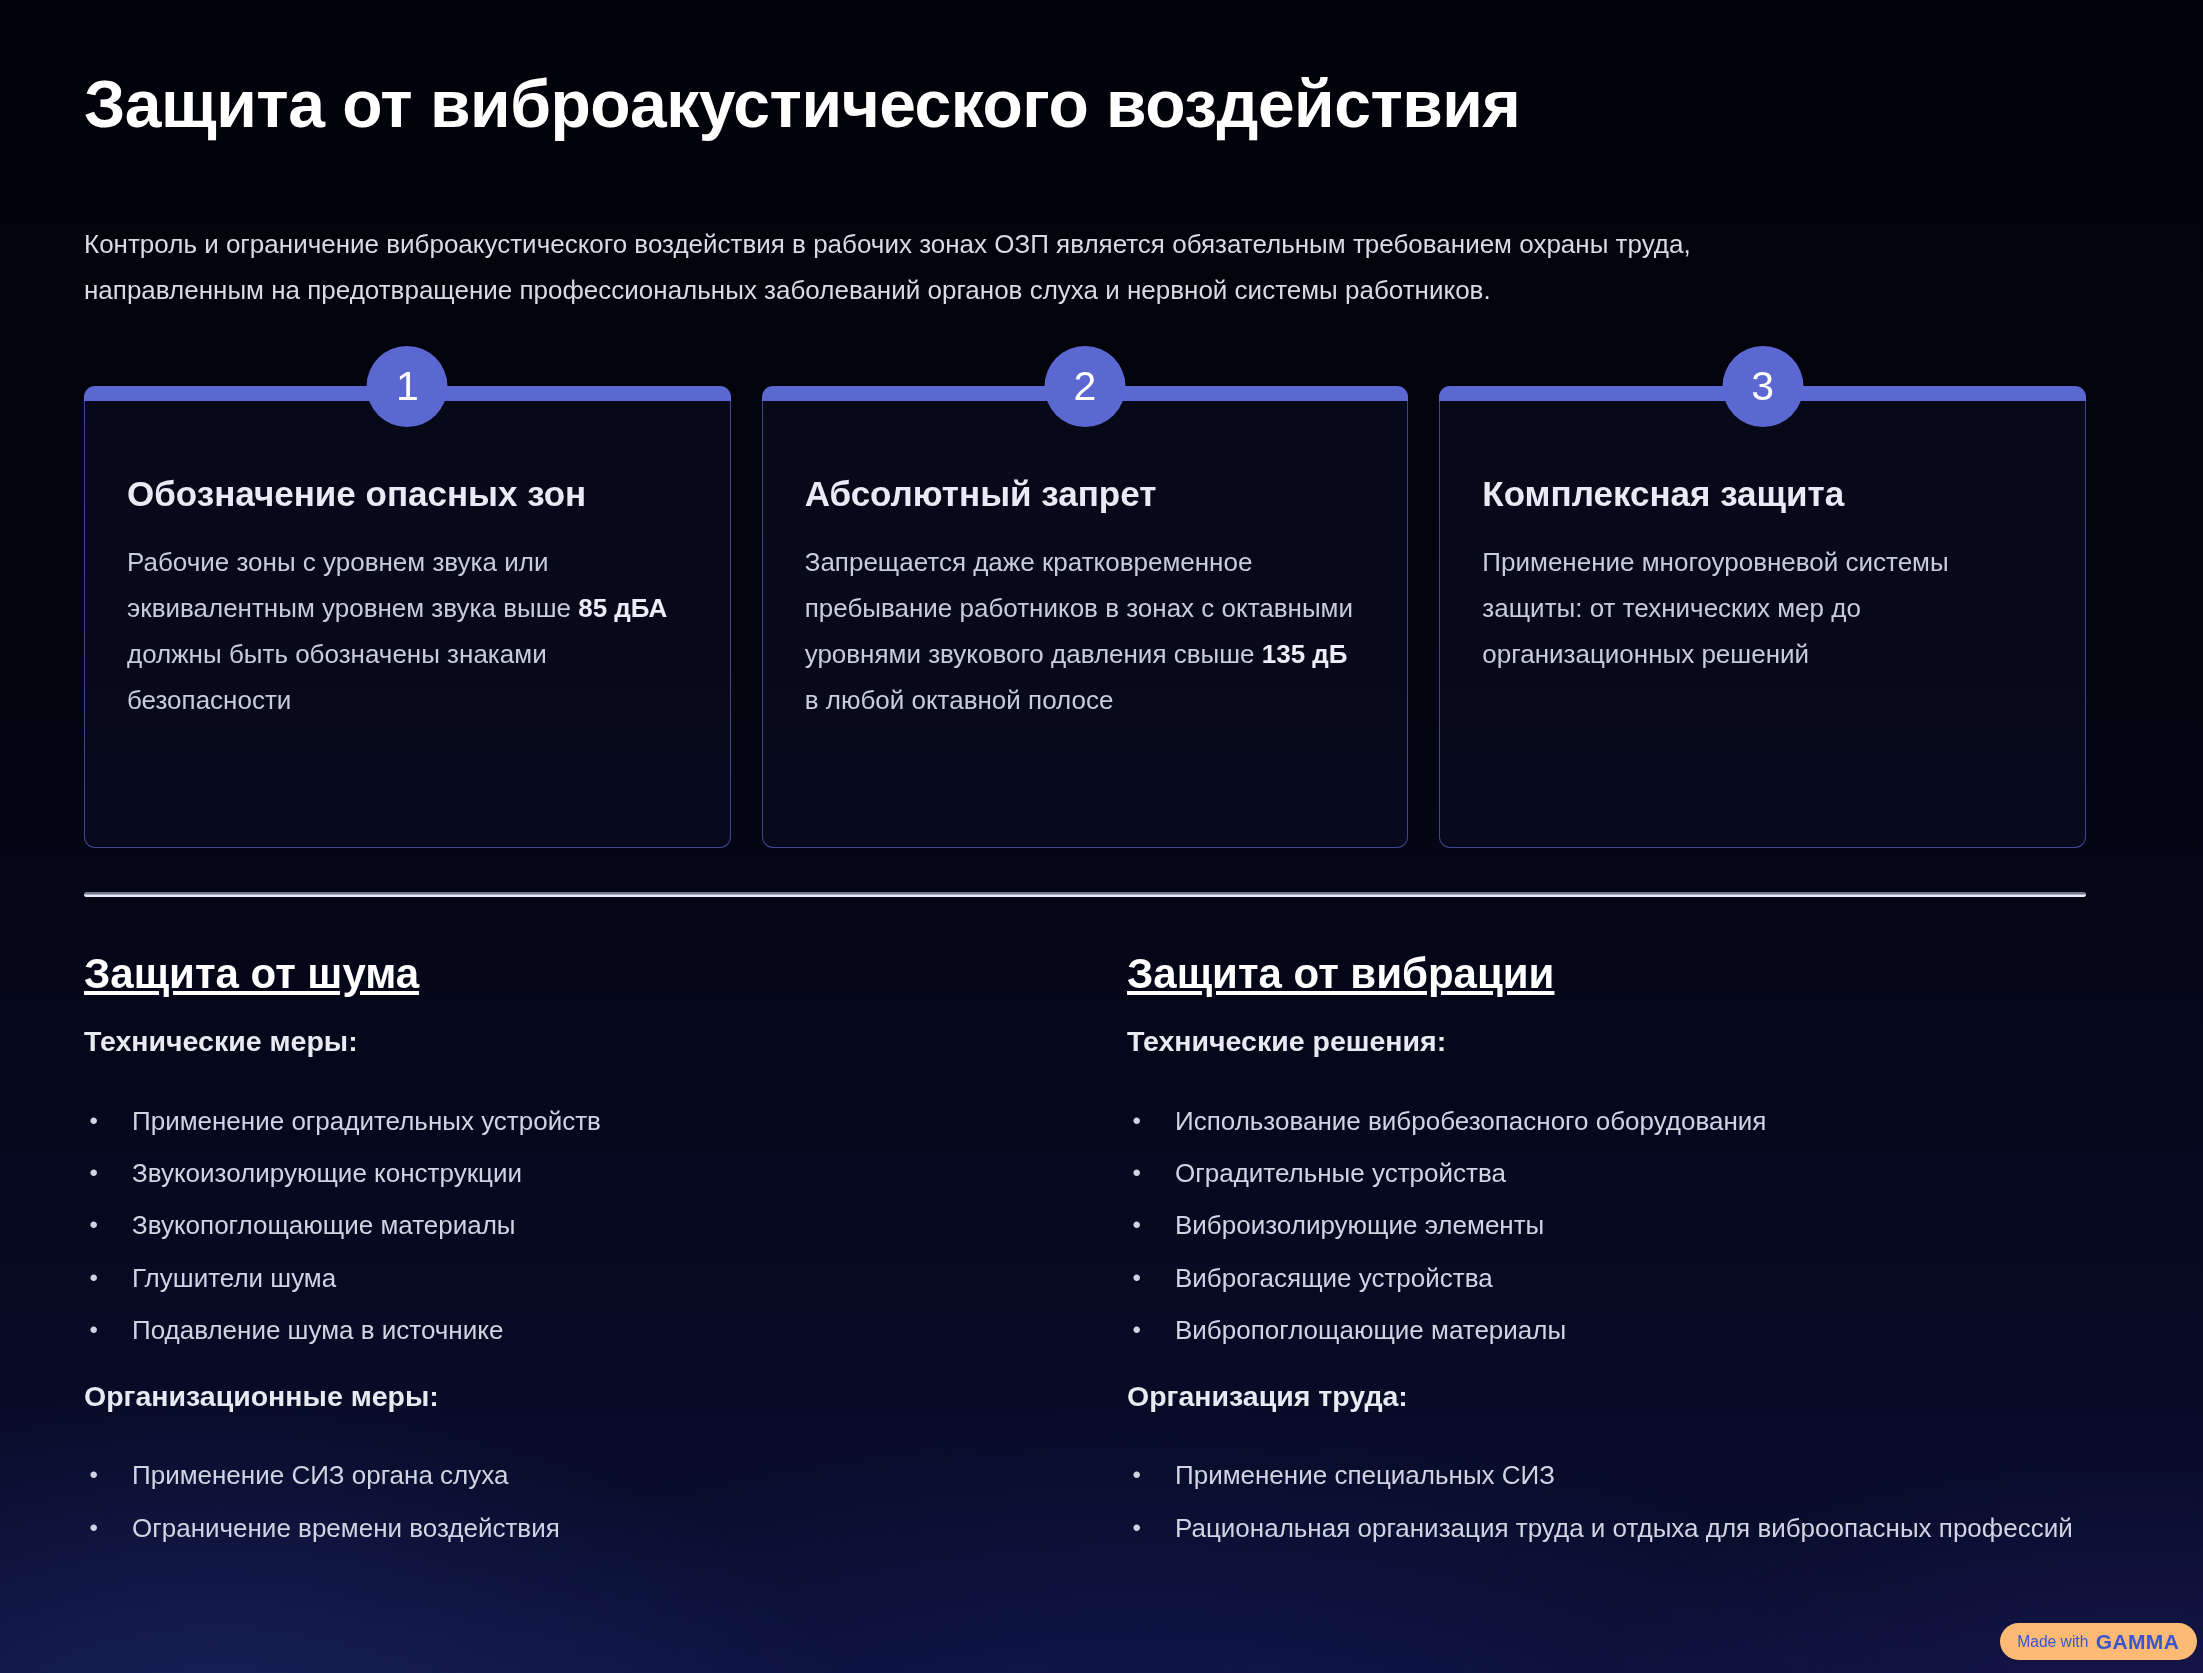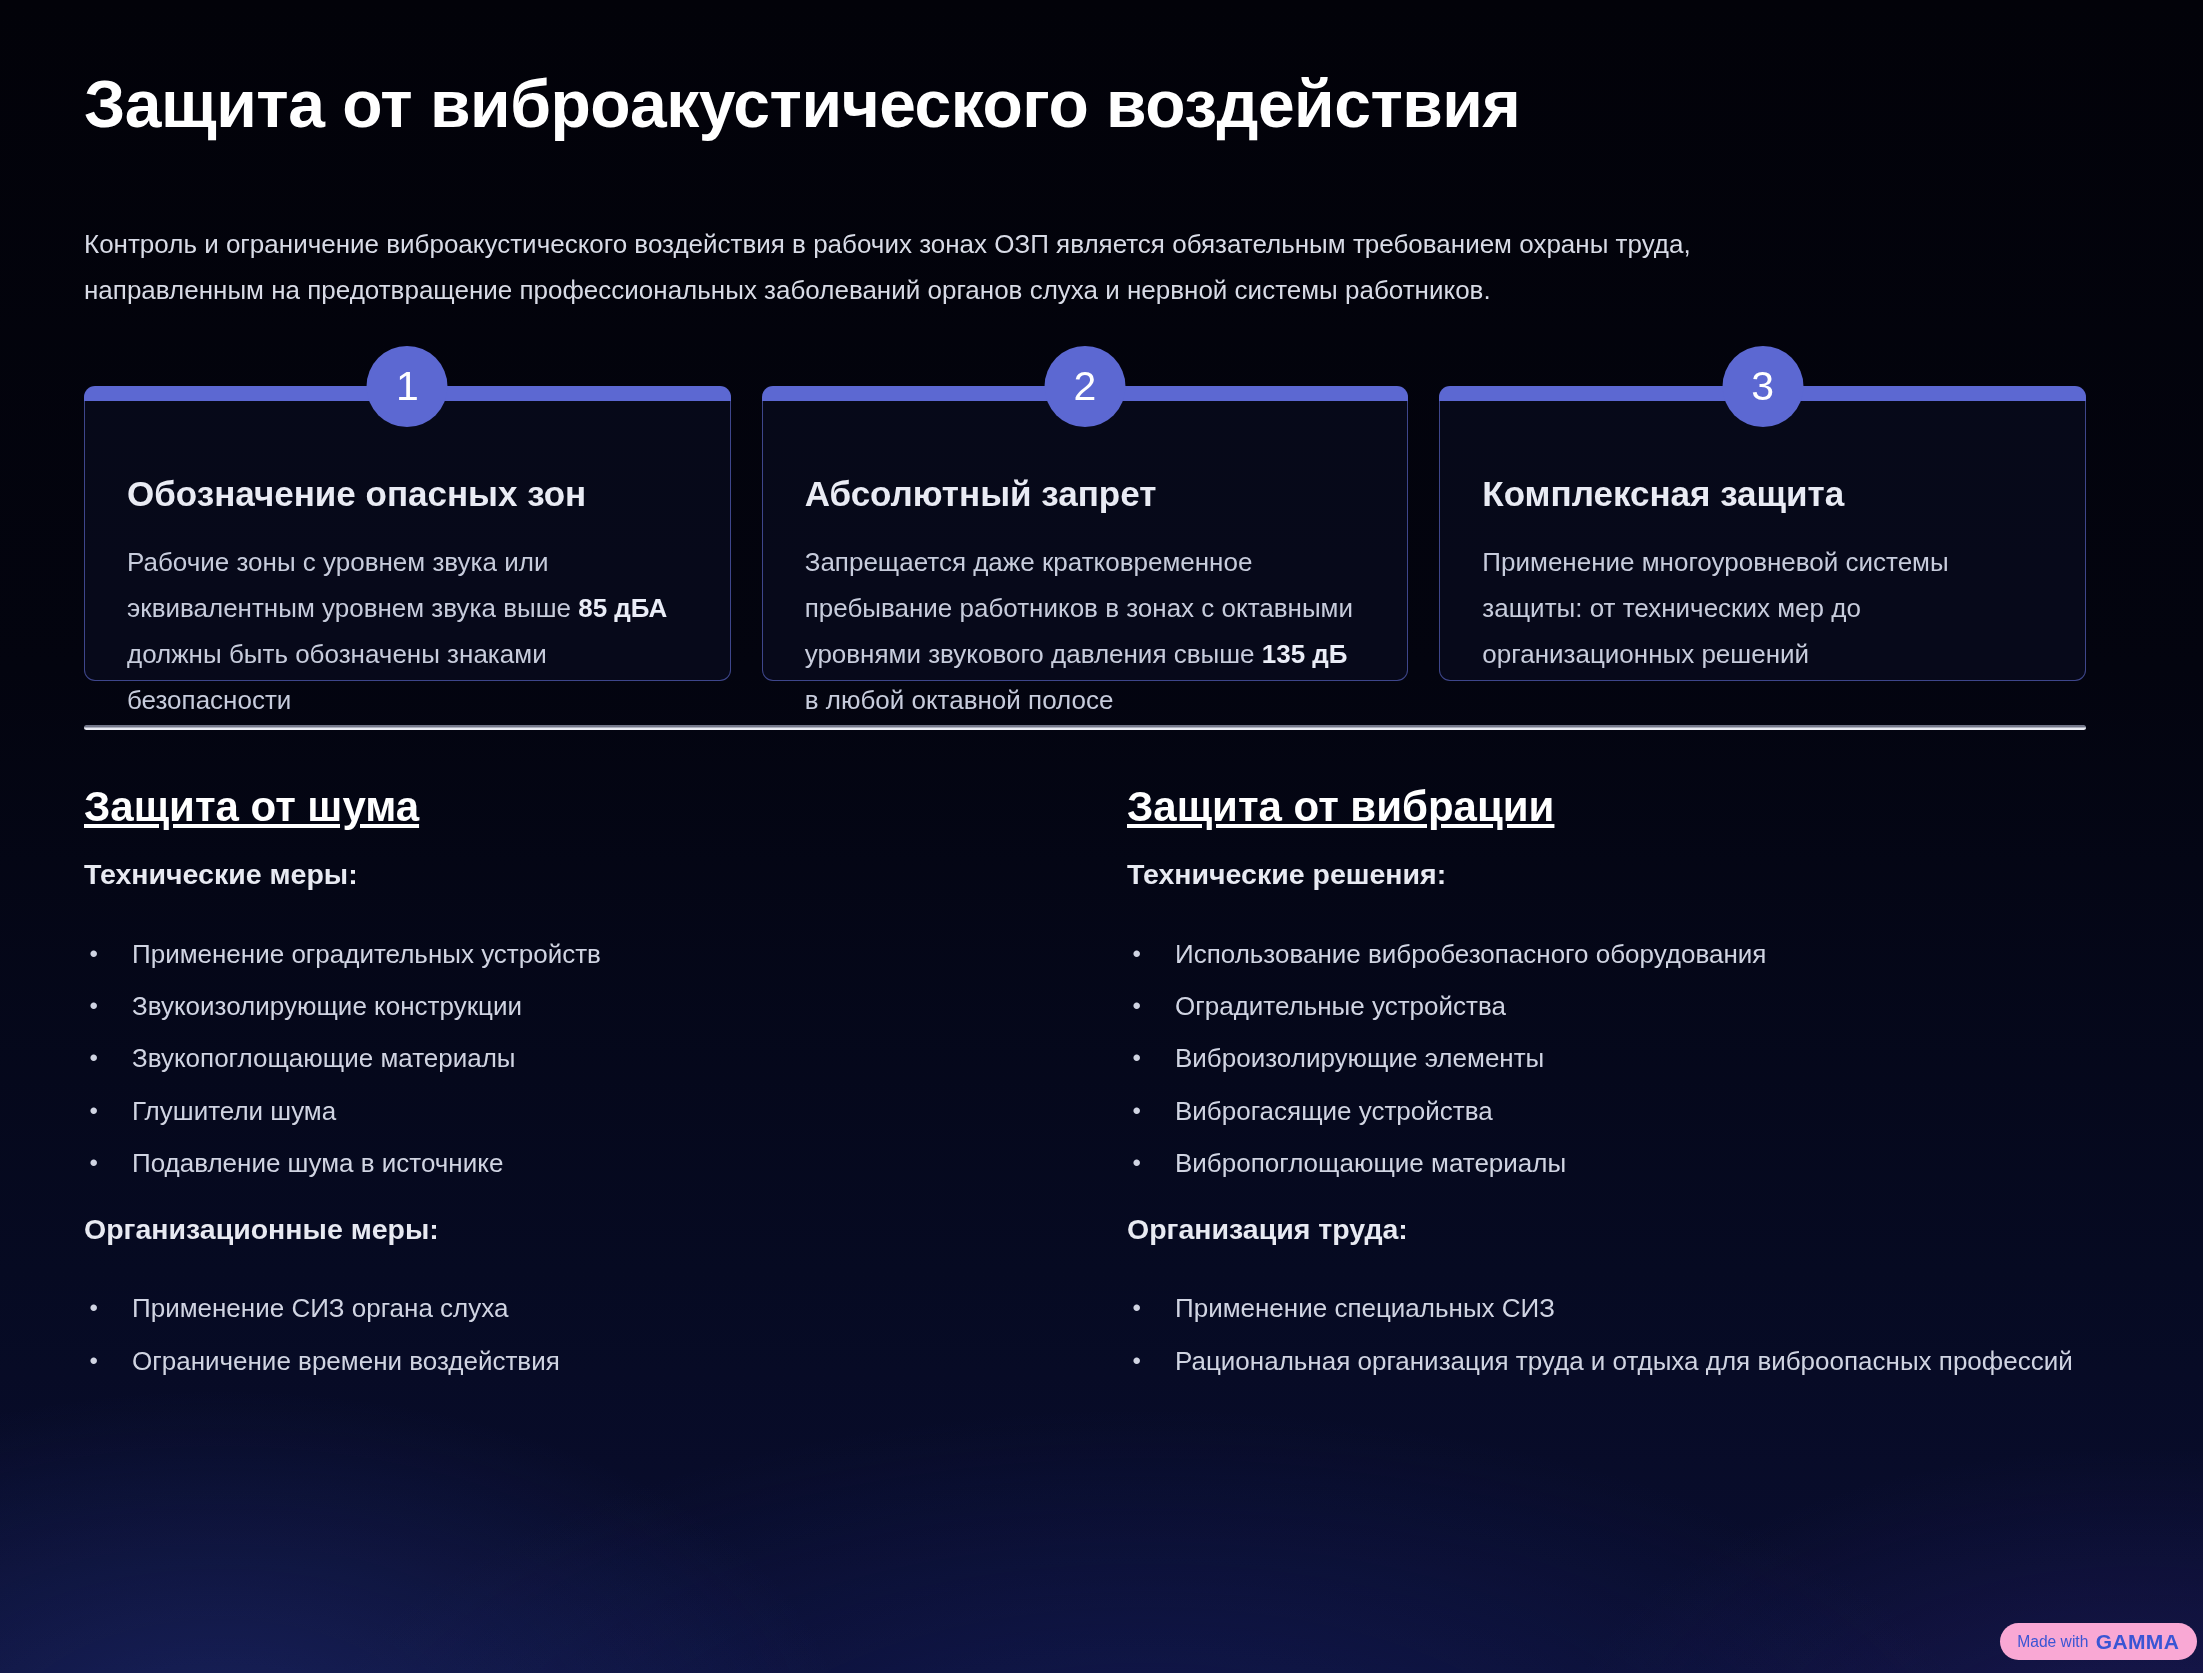--- a/index.html
+++ b/index.html
@@ -68,21 +68,21 @@
     display: flex;
     align-items: center;
     justify-content: center;
     font-size: 41px;
     font-weight: 500;
     color: #ffffff;
     z-index: 2;
   }
   .card-body {
     box-sizing: border-box;
-    height: 280px;
+    height: 447px;
     padding: 72px 42px 37px 42px;
     background: rgba(11, 15, 36, 0.55);
     border: 1.8px solid rgba(100, 112, 216, 0.60);
     border-top: none;
     border-radius: 0 0 11px 11px;
   }
   .card-title {
     margin: 0 0 24px 0;
     font-size: 35px;
     line-height: 1.2;
@@ -158,21 +158,21 @@
   
   .gamma-badge {
     position: absolute;
     right: 7.3px;
     bottom: 13px;
     height: 37px;
     display: flex;
     align-items: center;
     gap: 7.3px;
     padding: 0 17.4px;
-    background: #f9a8d4;
+    background: #fdba74;
     border-radius: 19px;
     cursor: pointer;
   }
   .gamma-badge .made {
     font-size: 15.6px;
     color: #3a55d4;
   }
   .gamma-badge .brand {
     font-size: 21px;
     font-weight: 800;

